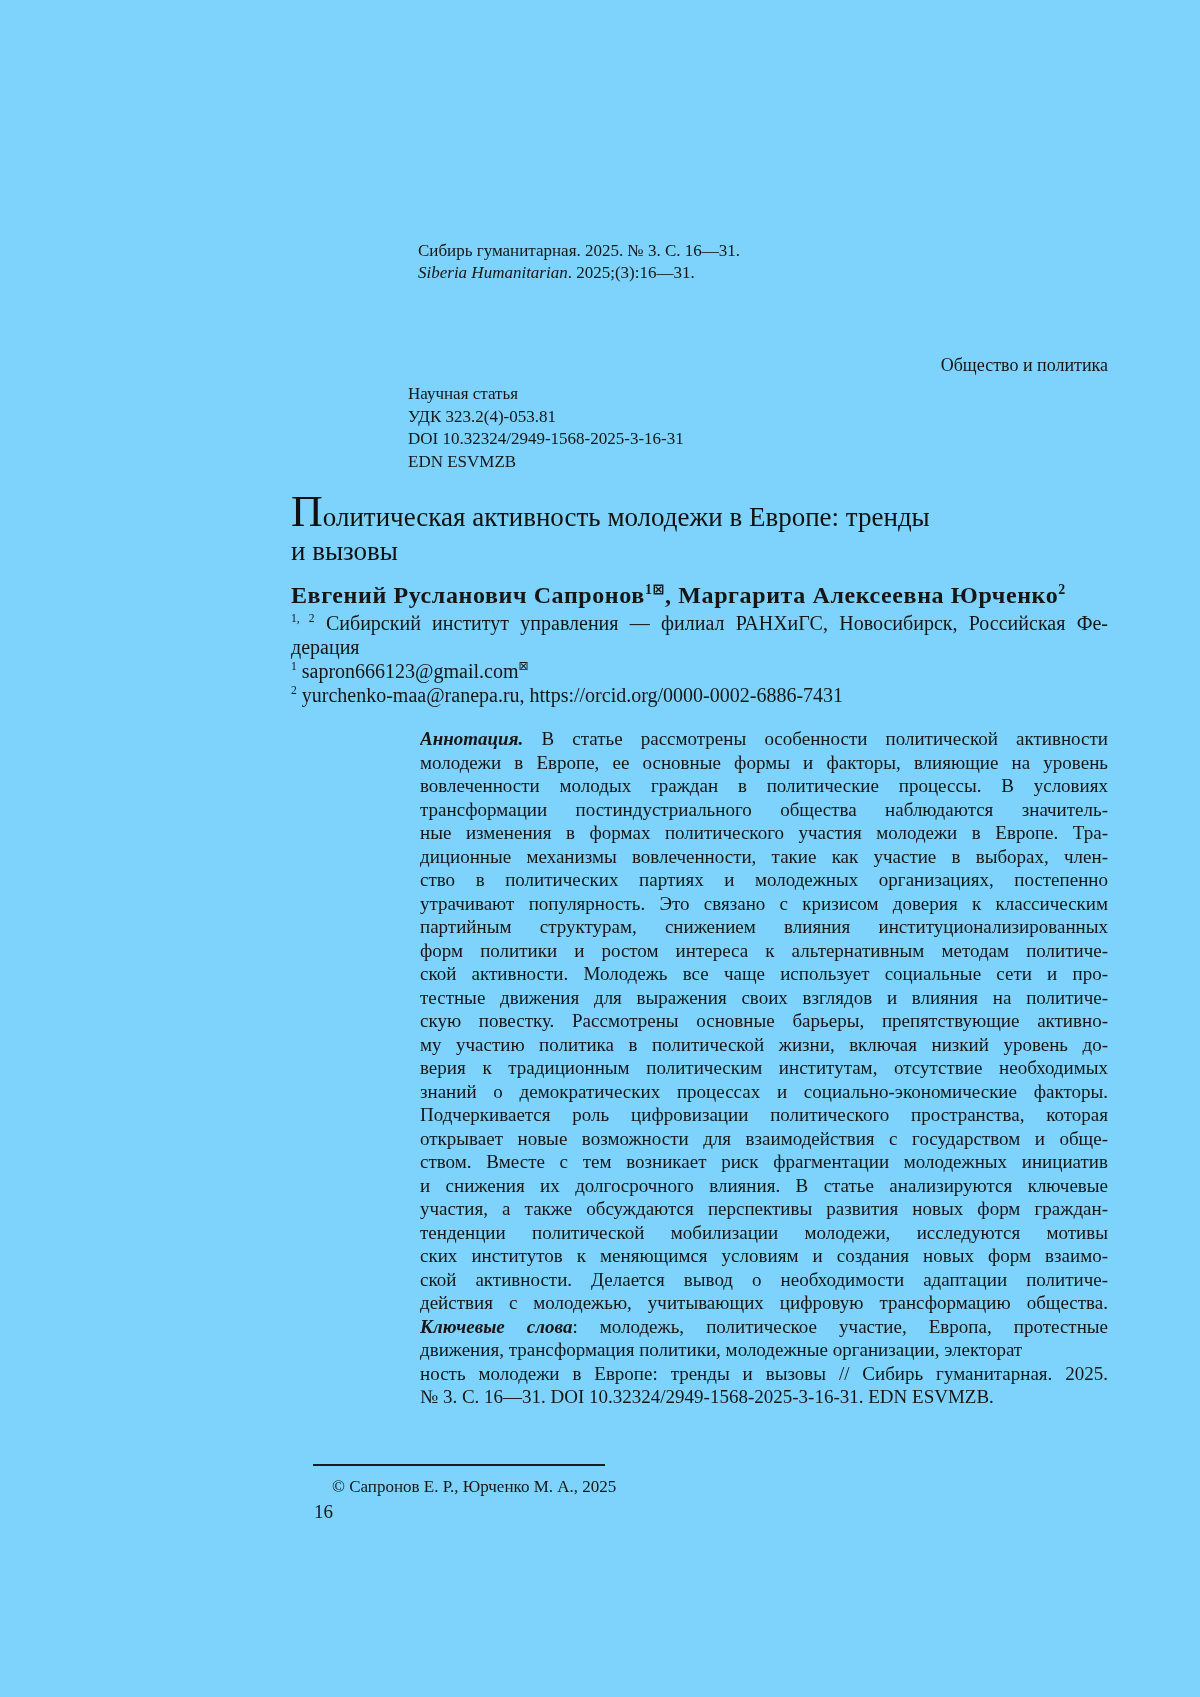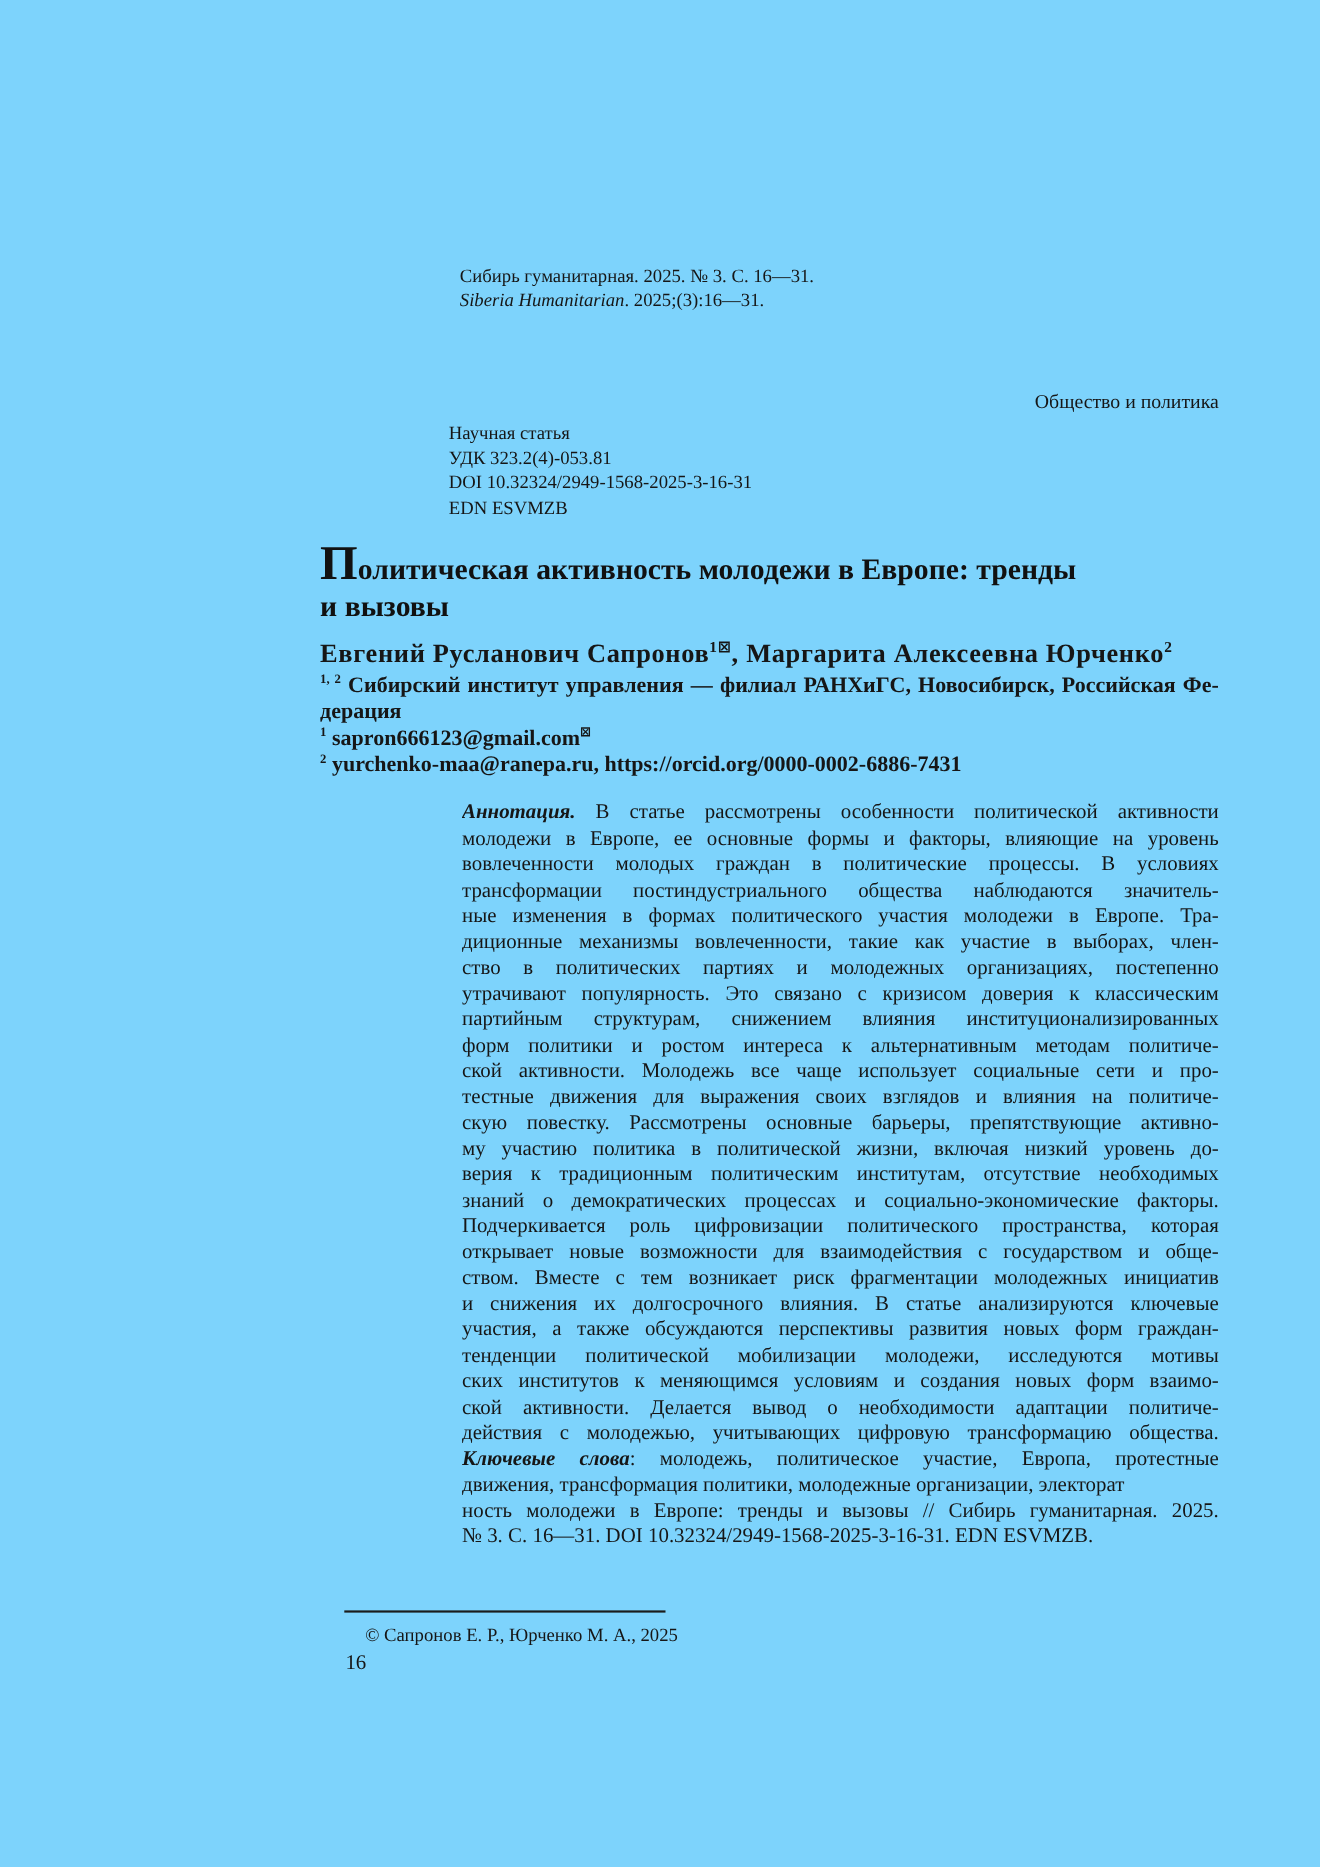--- a/index.html
+++ b/index.html
@@ -13,29 +13,29 @@
   sup { font-size:0.58em; line-height:0; }
   .env {
     font-family:"DejaVu Sans","Liberation Sans",sans-serif;
     font-size:0.6em; vertical-align:super; line-height:0;
   }
   .journal-block { position:absolute; left:418px; top:240px; font-size:17px; line-height:22px; }
   .section-label { position:absolute; left:291px; top:315px; width:817px; text-align:right; font-size:18px;margin-top:40px; }
   .meta-block { position:absolute; left:408px; top:367px; font-size:17px; line-height:22.5px;margin-top:16px; }
   .title {
     position:absolute; left:291px; top:495px; width:830px; margin:0;
-    font-size:27px; font-weight:bold; line-height:34px; color:#111;
+    font-size:27px; font-weight:normal; line-height:34px; color:#111;
   }
   .title .line { display:block; }
   .dropcap { font-size:44px; line-height:34px; }
   .authors {
     position:absolute; left:291px; top:582px; width:860px;
     font-size:24px; font-weight:bold; letter-spacing:0.6px; white-space:nowrap;
   }
-  .affil { position:absolute; left:291px; top:611px; width:817px; font-size:20px; line-height:24px;font-weight:bold; }
+  .affil { position:absolute; left:291px; top:611px; width:817px; font-size:20px; line-height:24px; }
   .affil .just { text-align:justify; text-align-last:justify; height:24px; overflow:hidden; }
   .abstract { position:absolute; left:420px; top:727px; width:688px; font-size:19px; line-height:23.5px; text-rendering:optimizeLegibility; }
   .aline { height:23.5px; overflow:hidden; }
   .jl { text-align:justify; text-align-last:justify; }
   .lead { font-weight:bold; font-style:italic; }
   .footnote-rule { position:absolute; left:313px; top:1464px; width:292px; height:2px; background:#1c1c1c; }
   .copyright { position:absolute; left:332px; top:1477px; font-size:17px; }
   .pagenum { position:absolute; left:314px; top:1501px; font-size:19px; }
 </style>
 </head>

